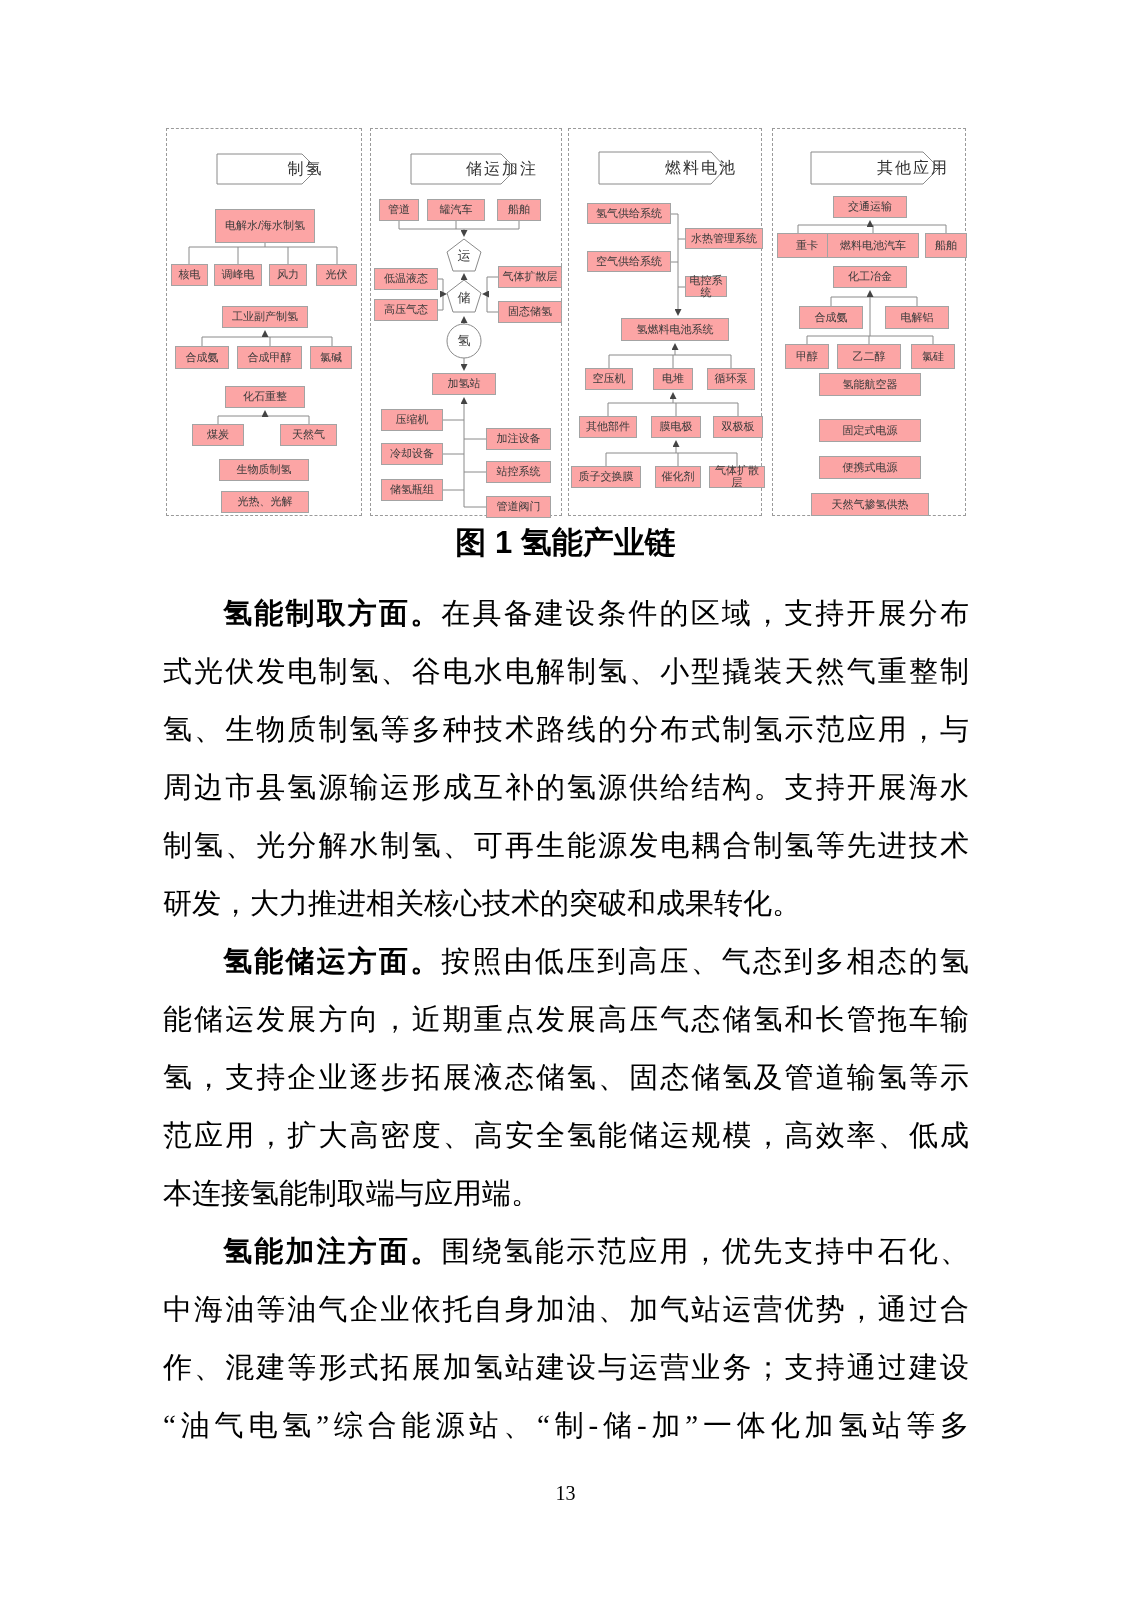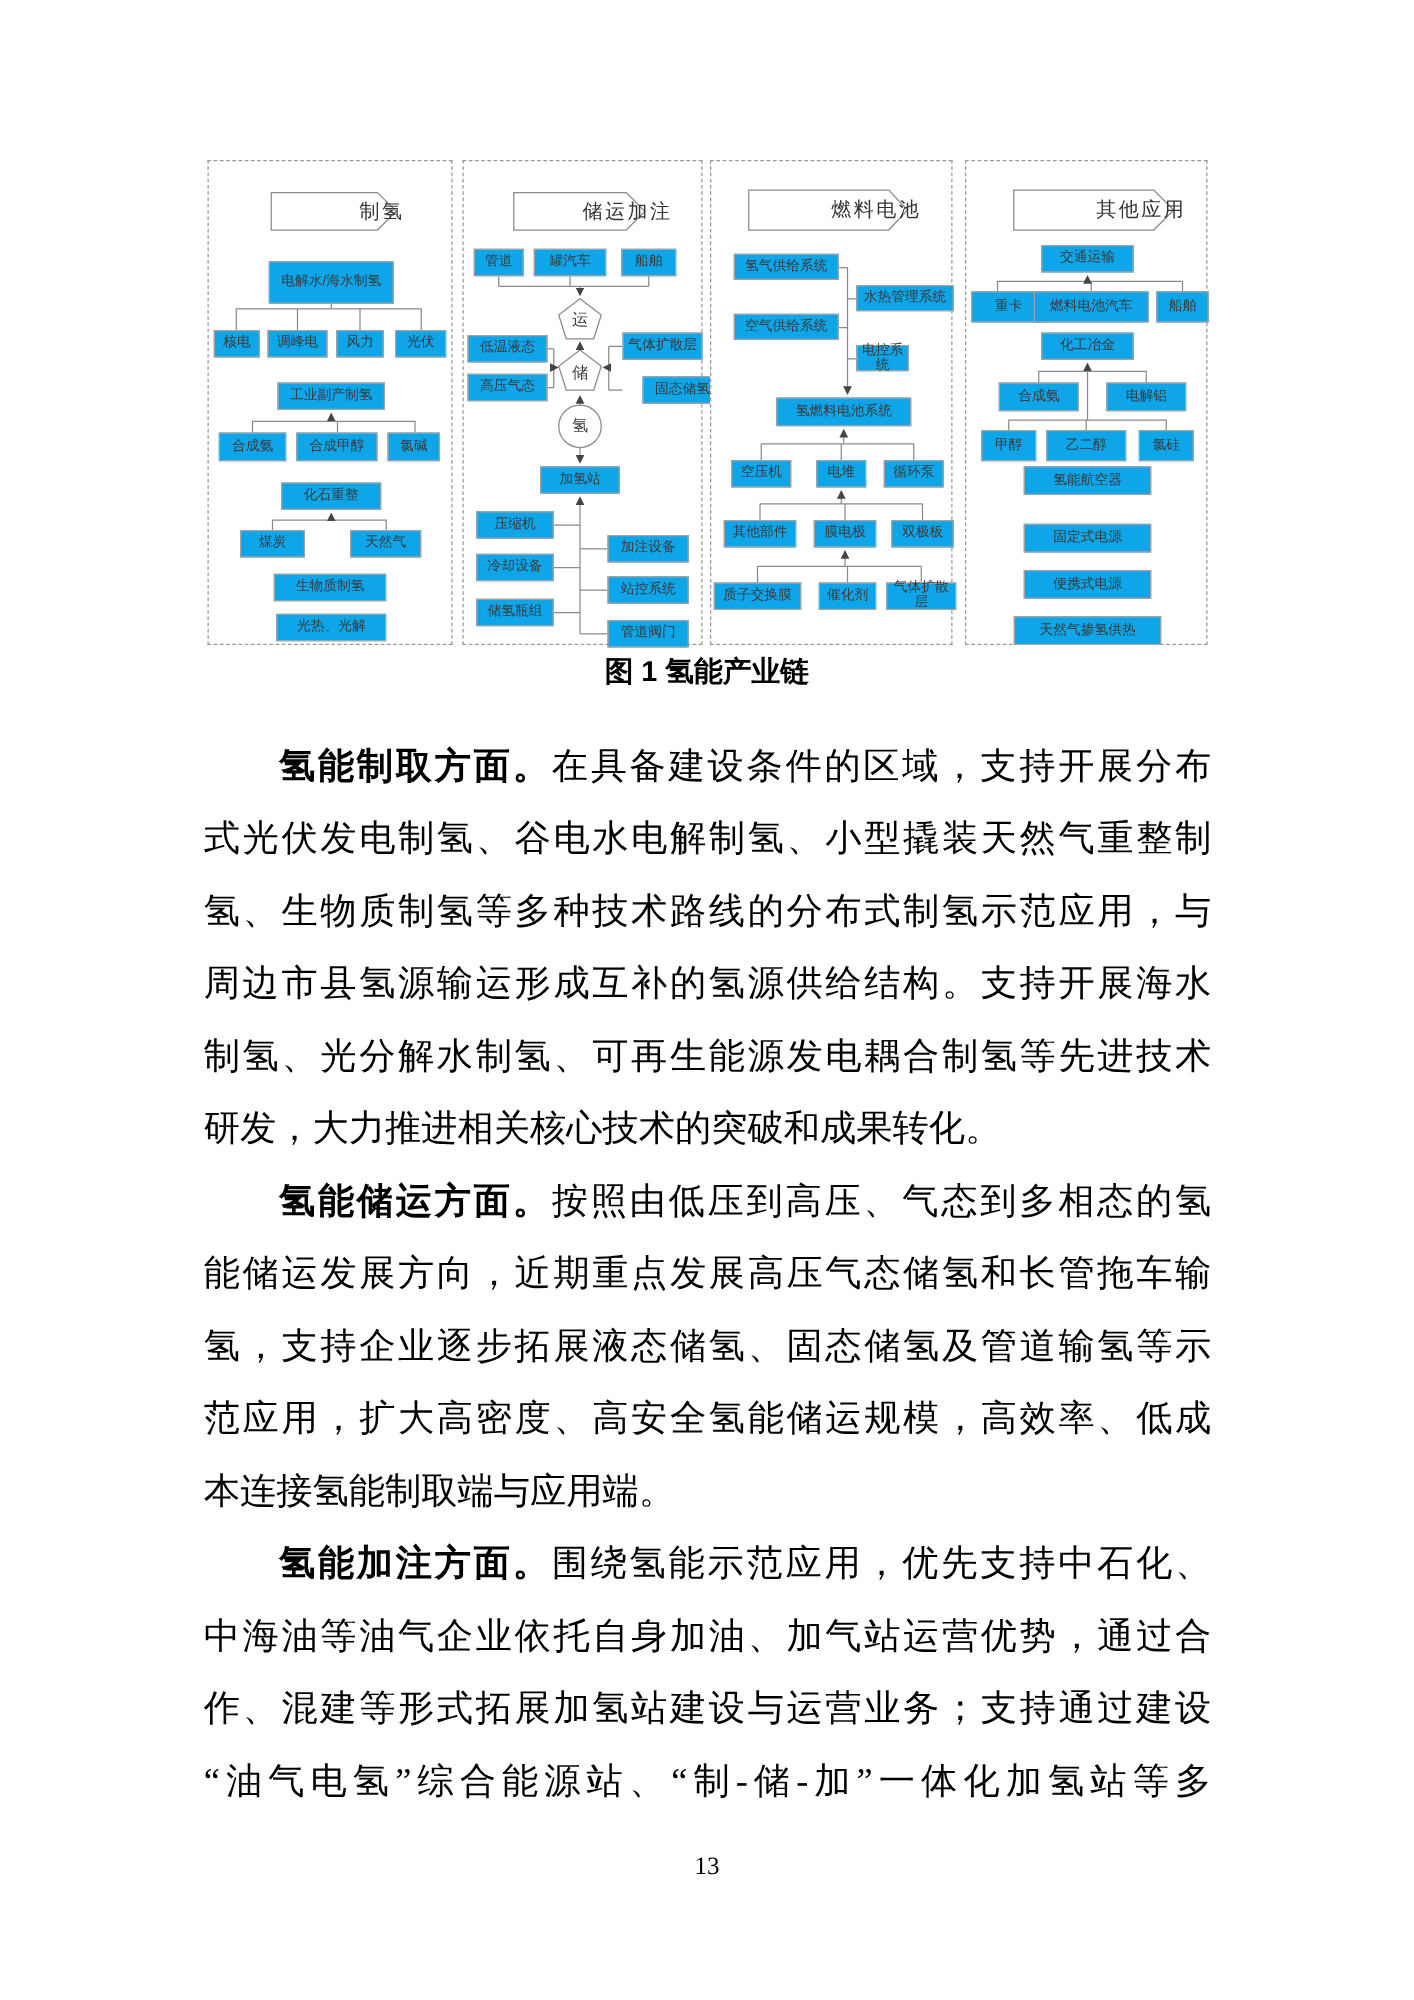--- a/index.html
+++ b/index.html
@@ -4,28 +4,28 @@
 <style>
   html,body{margin:0;padding:0;background:#fff;}
   .page{position:relative;width:1131px;height:1600px;background:#fff;overflow:hidden;
         font-family:"Liberation Serif",serif;color:#000;}
   
   .figure{position:absolute;top:128px;left:0;width:1131px;height:390px;}
   .panel{position:absolute;top:0;height:388px;border:1px dashed #9a9a9a;background:#fff;box-sizing:border-box;}
   .panel svg{position:absolute;left:0;top:0;}
   .ptitle{position:absolute;display:flex;align-items:center;justify-content:center;
           font-family:"Liberation Sans",sans-serif;font-size:16px;color:#333;letter-spacing:2px;padding-left:46px;}
-  .nd{position:absolute;box-sizing:border-box;border:1px solid #a3a3a3;background:#0ea5e9;
+  .nd{position:absolute;box-sizing:border-box;border:1px solid #a3a3a3;background:#fca5a5;
       display:flex;align-items:center;justify-content:center;text-align:center;
       font-family:"Liberation Sans",sans-serif;font-size:11px;line-height:1.05;color:#3a3a3a;}
   .shape-label{position:absolute;display:flex;align-items:center;justify-content:center;
       font-family:"Liberation Sans",sans-serif;font-size:13px;color:#3a3a3a;}
   
   .caption{position:absolute;top:522px;left:0;width:1131px;text-align:center;
-           font-family:"Liberation Sans",sans-serif;font-weight:bold;font-size:23px;color:#000;}
+           font-family:"Liberation Sans",sans-serif;font-weight:bold;font-size:31px;color:#000;}
   
   .bodytext{position:absolute;left:163px;top:584px;width:806px;font-size:29px;}
   .tline{height:58px;line-height:58px;text-align:justify;text-align-last:justify;overflow:hidden;}
   .tline.end{text-align-last:auto;}
   .ind{display:inline-block;width:58px;}
   .lead{font-weight:bold;}
   
   .pagenum{position:absolute;top:1482px;left:0;width:1131px;text-align:center;font-size:20px;color:#000;}
 </style>
 </head>
@@ -93,21 +93,21 @@
       <div class="ptitle" style="left:40px;top:25px;width:90px;height:30px;">储运加注</div>
       <div class="nd" style="left:8px;top:70px;width:40px;height:22px;">管道</div>
       <div class="nd" style="left:56px;top:70px;width:58px;height:22px;">罐汽车</div>
       <div class="nd" style="left:126px;top:70px;width:44px;height:22px;">船舶</div>
       <div class="shape-label" style="left:76px;top:115px;width:34px;height:24px;">运</div>
       <div class="shape-label" style="left:76px;top:157px;width:34px;height:24px;">储</div>
       <div class="shape-label" style="left:76px;top:200px;width:34px;height:24px;">氢</div>
       <div class="nd" style="left:3px;top:139px;width:64px;height:22px;">低温液态</div>
       <div class="nd" style="left:3px;top:170px;width:64px;height:22px;">高压气态</div>
       <div class="nd" style="left:127px;top:137px;width:64px;height:22px;">气体扩散层</div>
-      <div class="nd" style="left:127px;top:172px;width:64px;height:22px;margin-left:16px;">固态储氢</div>
+      <div class="nd" style="left:127px;top:172px;width:64px;height:22px;">固态储氢</div>
       <div class="nd" style="left:61px;top:244px;width:64px;height:22px;">加氢站</div>
       <div class="nd" style="left:10px;top:280px;width:62px;height:22px;">压缩机</div>
       <div class="nd" style="left:10px;top:314px;width:62px;height:22px;">冷却设备</div>
       <div class="nd" style="left:10px;top:350px;width:62px;height:22px;">储氢瓶组</div>
       <div class="nd" style="left:115px;top:299px;width:65px;height:22px;">加注设备</div>
       <div class="nd" style="left:115px;top:332px;width:65px;height:22px;">站控系统</div>
       <div class="nd" style="left:115px;top:367px;width:65px;height:22px;">管道阀门</div>
     </section>
 
     <section class="panel" style="left:568px;width:194px;">

